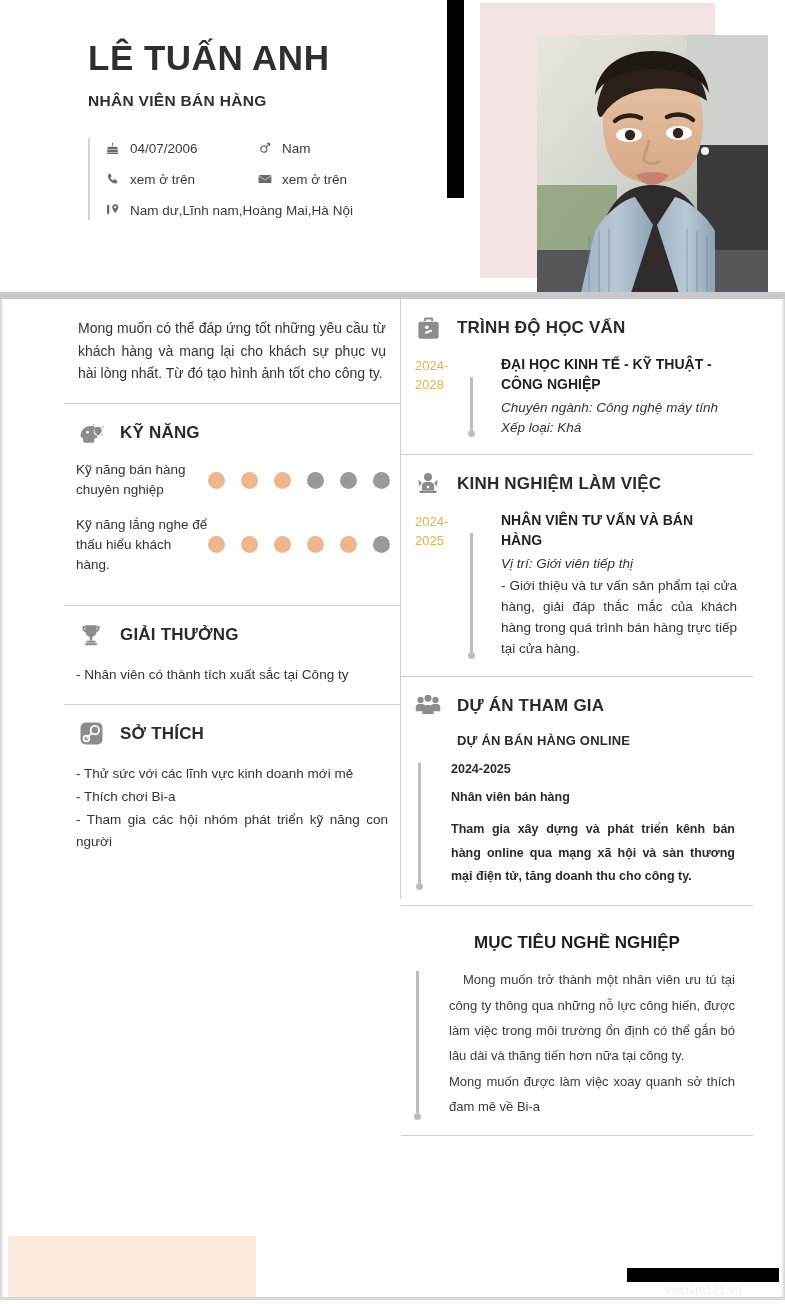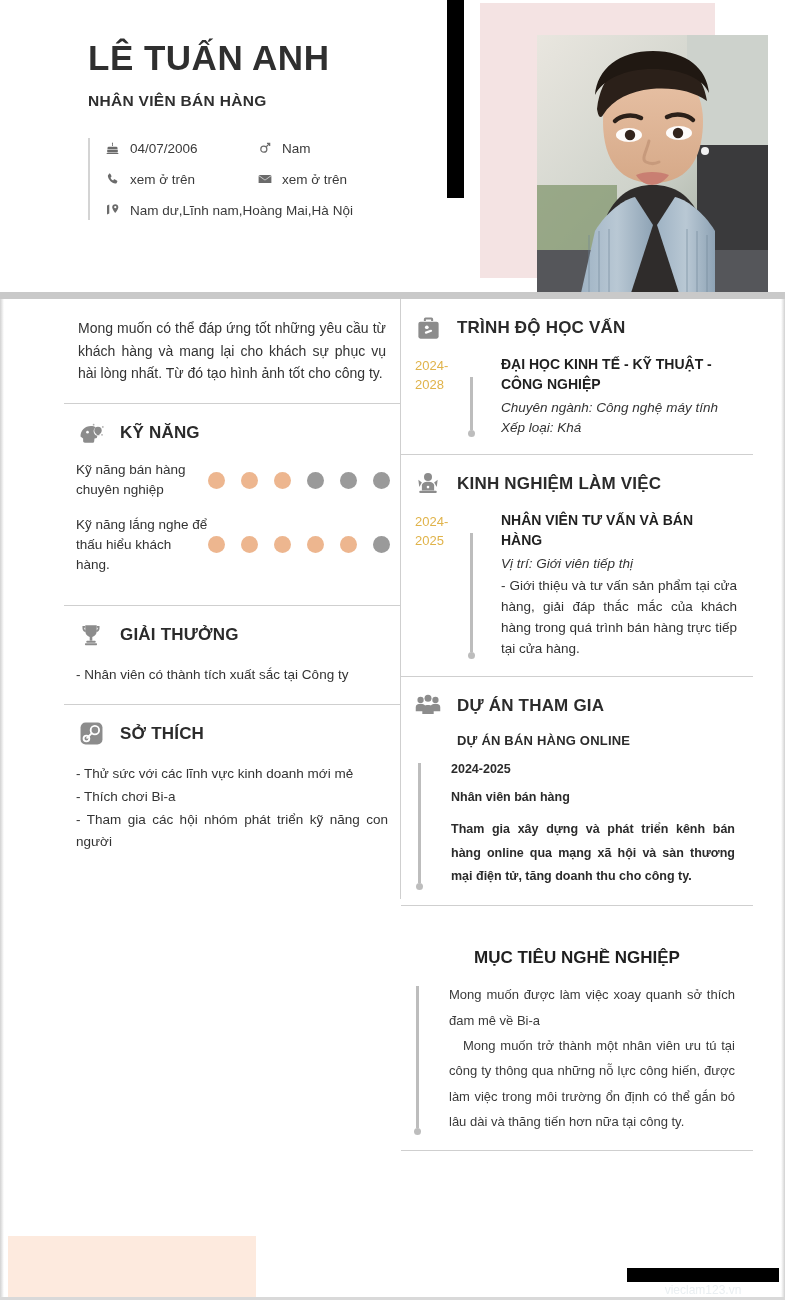--- a/index.html
+++ b/index.html
@@ -283,21 +283,21 @@
     line-height: 1.9;
     text-align: justify;
   }
 
   
   .obj-head {
     text-align: center;
     font-size: 17px;
     font-weight: bold;
     color: #1f1f1f;
-    margin: 28px 0 14px 0;
+    margin: 13px 0 14px 0;
   }
   .obj-wrap { display: flex; }
   .obj-line { width: 36px; flex: 0 0 36px; position: relative; }
   .obj-line .tl { top: 4px; bottom: 6px; }
   .obj-body { flex: 1 1 auto; padding-right: 6px; }
   .obj-para {
     font-size: 13px;
     line-height: 1.95;
     color: #3a3a3a;
     text-align: justify;
@@ -631,22 +631,22 @@
         </div>
       </div>
 
       <div class="sec last">
         <div class="obj-head">MỤC TIÊU NGHỀ NGHIỆP</div>
         <div class="obj-wrap">
           <div class="obj-line">
               <div class="tl"></div>
             </div>
           <div class="obj-body">
+            <div class="obj-para indent">Mong muốn trở thành một nhân viên ưu tú tại công ty thông qua những nỗ lực công hiến, được làm việc trong môi trường ổn định có thể gắn bó lâu dài và thăng tiến hơn nữa tại công ty.</div>
             <div class="obj-para">Mong muốn được làm việc xoay quanh sở thích đam mê về Bi-a</div>
-            <div class="obj-para indent">Mong muốn trở thành một nhân viên ưu tú tại công ty thông qua những nỗ lực công hiến, được làm việc trong môi trường ổn định có thể gắn bó lâu dài và thăng tiến hơn nữa tại công ty.</div>
           </div>
         </div>
       </div>
 
     </div>
   </div>
 
   <div class="peach-block"></div>
   <div class="black-block"></div>
   <div class="watermark">vieclam123.vn</div>

